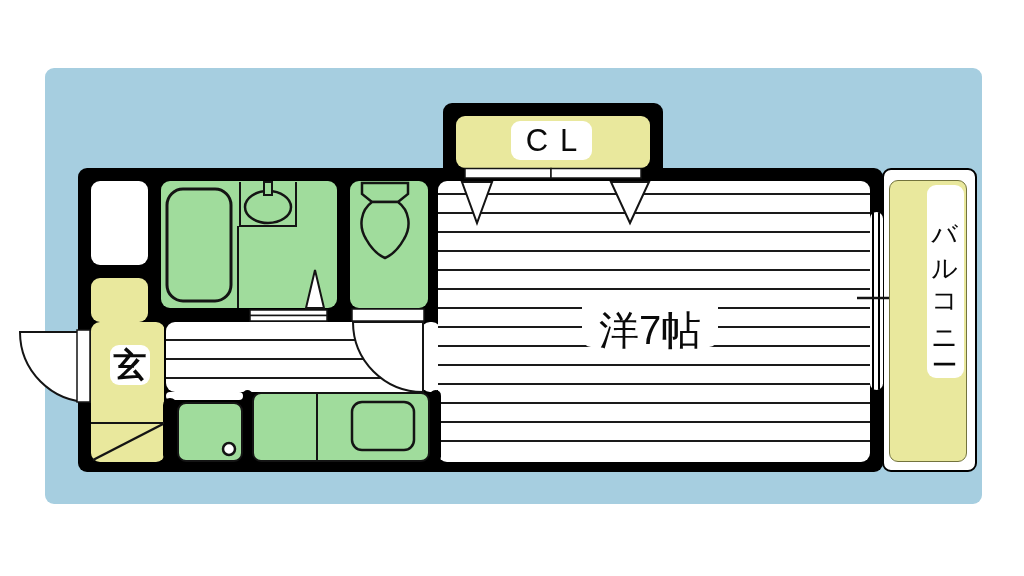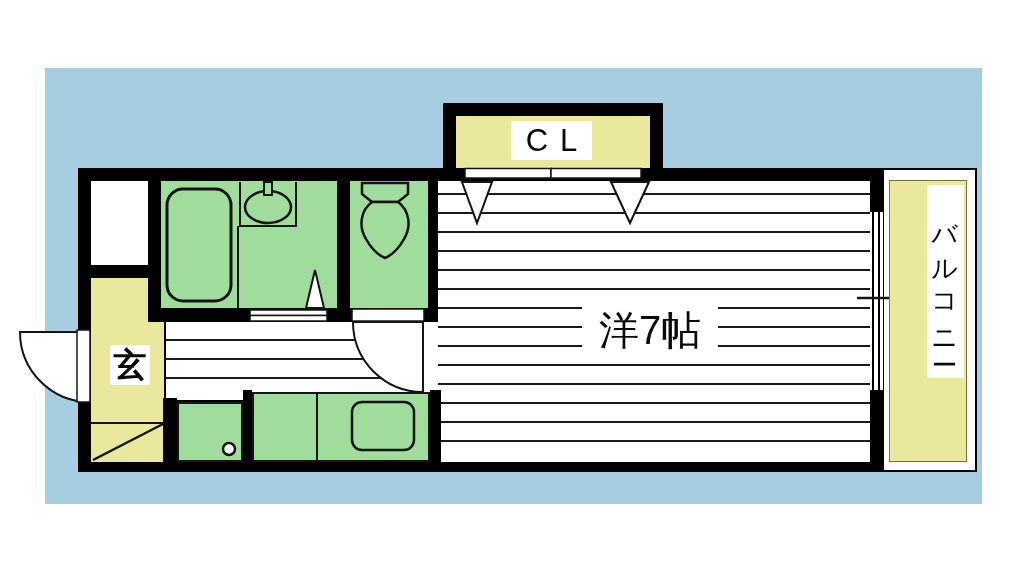--- a/index.html
+++ b/index.html
@@ -1,18 +1,18 @@
 <!DOCTYPE html>
 <html><head>
 <meta charset="utf-8">
 <style>
   html,body{margin:0;padding:0;background:#fff;}
   #stage{position:relative;width:1024px;height:576px;background:#ffffff;overflow:hidden;
          font-family:"Liberation Sans","DejaVu Sans",sans-serif;color:#0a0a0a;}
-  .abs{position:absolute;}
+  .abs{position:absolute;border-radius:9px;}
   .black{background:#000;}
   .white{background:#fff;}
   .yellow{background:#e9e89d;}
   .green{background:#a0dc9c;}
   .lines{background-color:#fff;
          background-image:repeating-linear-gradient(180deg, rgba(0,0,0,0) 0px, rgba(0,0,0,0) 17px, #1a1a1a 17px, #1a1a1a 19px);}
   .labelbox{background:#fff;display:flex;align-items:center;justify-content:center;}
   .cl-text{font-size:31px;letter-spacing:12px;padding-left:12px;font-weight:500;}
   .room-text{font-size:40px;font-weight:500;white-space:nowrap;margin-top:21px;}
   .gen-text{font-size:33px;font-weight:600;}

